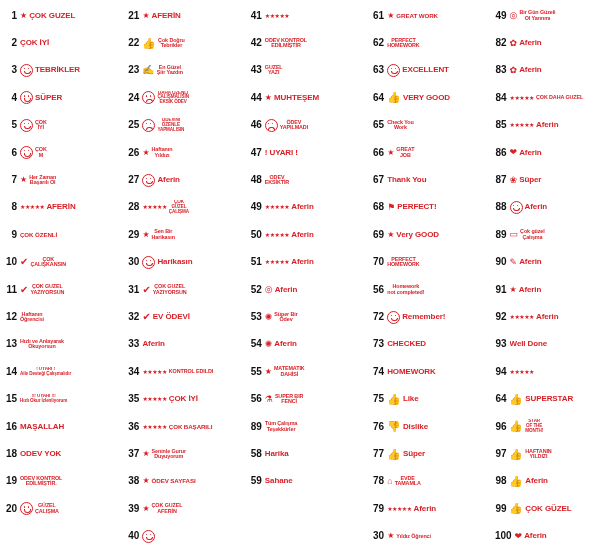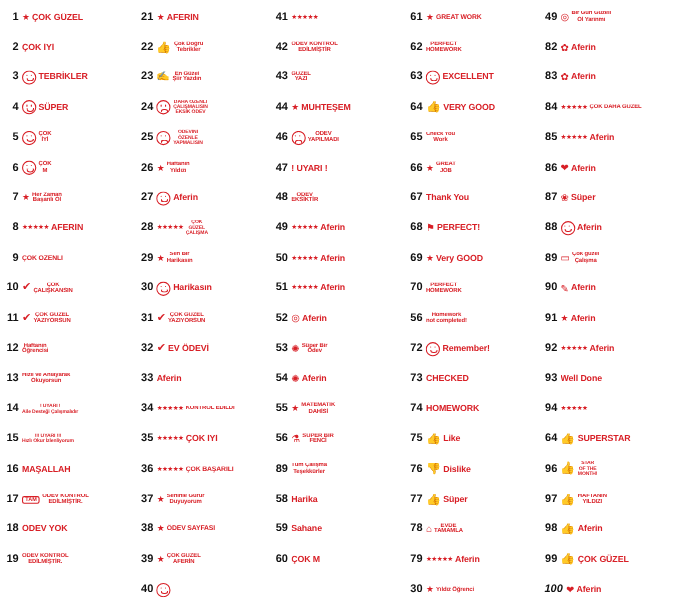--- a/index.html
+++ b/index.html
@@ -31,21 +31,21 @@
   }
   .num{
     font-size:10px;
     font-weight:700;
     color:#111;
     min-width:13px;
     text-align:right;
     flex:0 0 auto;
     line-height:1;
   }
-  .num.wide{min-width:18px;font-style:italic;}
+  .num.wide{min-width:18px;}
   .stamp{
     flex:1 1 auto;
     display:flex;
     align-items:center;
     justify-content:flex-start;
     gap:2px;
     overflow:hidden;
     line-height:1.02;
   }
   .txt{
@@ -201,38 +201,38 @@
 Hızlı Okur İzlenliyorum</span>
         </div>
       </div>
       <div class="cell">
         <span class="num">16</span>
         <div class="stamp">
           <span class="txt t-md">MAŞALLAH</span>
         </div>
       </div>
       <div class="cell">
-        <span class="num">17</span>
-        <div class="stamp">
-          <span class="badge">TAM</span>
+        <span class="num">18</span>
+        <div class="stamp">
+          <span class="txt t-md">ÖDEV YOK</span>
+        </div>
+      </div>
+      <div class="cell">
+        <span class="num">19</span>
+        <div class="stamp">
           <span class="txt t-xs">ÖDEV KONTROL
 EDİLMİŞTİR.</span>
         </div>
       </div>
       <div class="cell">
-        <span class="num">18</span>
-        <div class="stamp">
-          <span class="txt t-md">ÖDEV YOK</span>
-        </div>
-      </div>
-      <div class="cell">
-        <span class="num">19</span>
-        <div class="stamp">
-          <span class="txt t-xs">ÖDEV KONTROL
-EDİLMİŞTİR.</span>
+        <span class="num">20</span>
+        <div class="stamp">
+          <span class="ico smiley"></span>
+          <span class="txt t-xs">GÜZEL
+ÇALIŞMA</span>
         </div>
       </div>
     </div>
     <div class="col">
       <div class="cell">
         <span class="num">21</span>
         <div class="stamp">
           <span class="ico star">★</span>
           <span class="txt t-md">AFERİN</span>
         </div>
@@ -504,26 +504,20 @@
         <div class="stamp">
           <span class="txt t-md">Harika</span>
         </div>
       </div>
       <div class="cell">
         <span class="num">59</span>
         <div class="stamp">
           <span class="txt t-md">Sahane</span>
         </div>
       </div>
-      <div class="cell">
-        <span class="num">60</span>
-        <div class="stamp">
-          <span class="txt t-md">ÇOK M</span>
-        </div>
-      </div>
     </div>
     <div class="col">
       <div class="cell">
         <span class="num">61</span>
         <div class="stamp">
           <span class="ico star">★</span>
           <span class="txt t-sm">GREAT WORK</span>
         </div>
       </div>
       <div class="cell">

